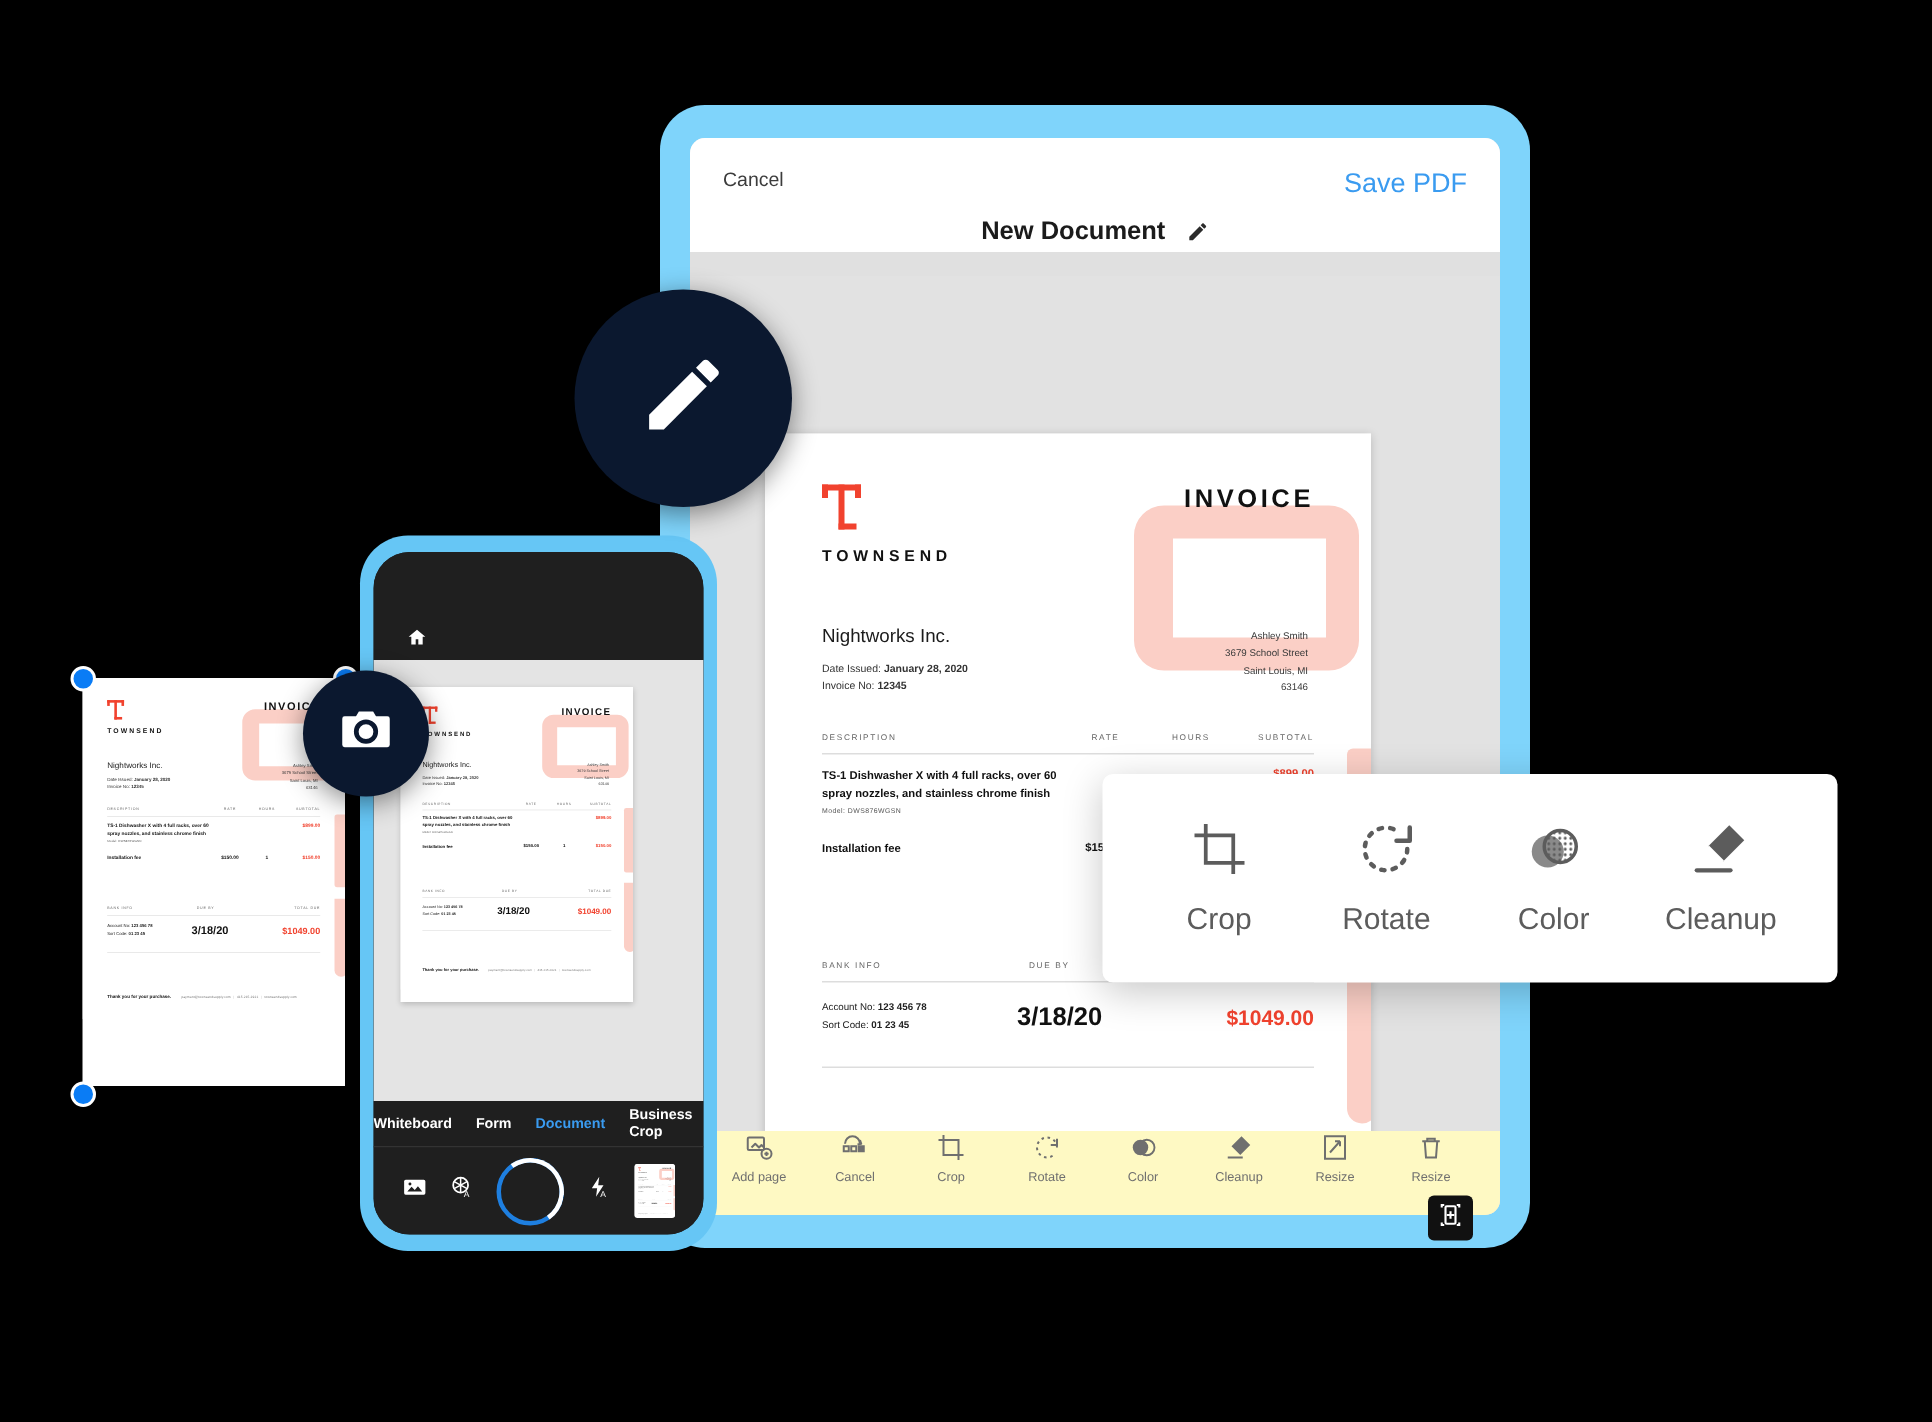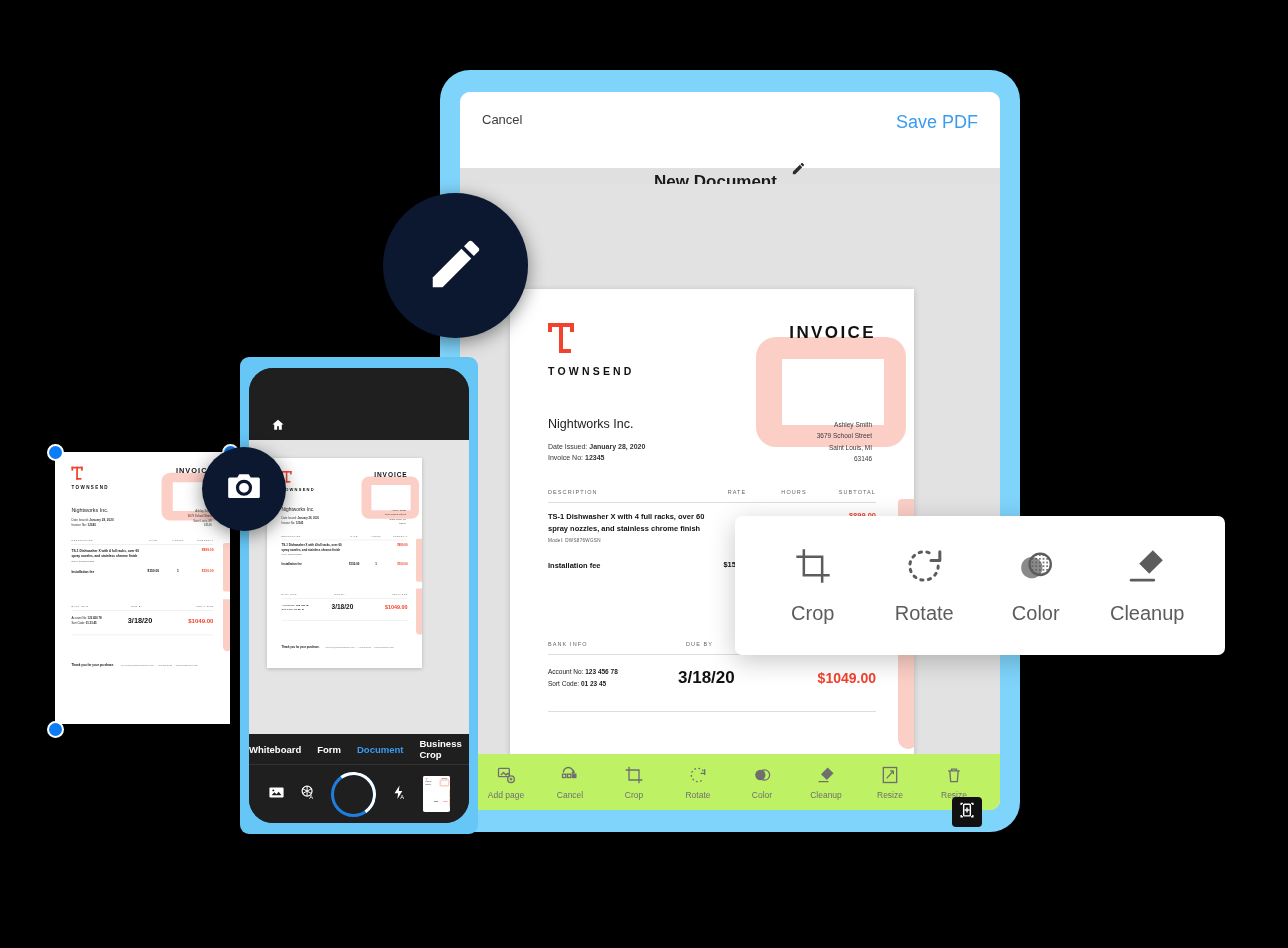--- a/index.html
+++ b/index.html
@@ -33,56 +33,56 @@
     font-size: 13px; color: #3c3c3c;
   }
   .tb-savepdf {
     position: absolute; right: 22px; top: 20px;
     font-size: 18px; color: #3a9bf0; font-weight: 500;
   }
   .tb-title-row {
     position: absolute; left: 0; right: 0; top: 52px;
     display: flex; align-items: center; justify-content: center; gap: 14px;
   }
-  .tb-title { font-size: 17px; font-weight: bold; color: #1b1b1b; margin-top: 28px; }
+  .tb-title { font-size: 17px; font-weight: bold; color: #1b1b1b; }
   .pencil-sm { width: 15px; height: 15px; }
 
   
   .tb-canvas {
     position: absolute; left: 0; top: 92px; right: 0; bottom: 0;
     background: #e2e2e2;
   }
   #doc-page {
     position: absolute; left: 50px; top: 105px;
     width: 404px; height: 525px;
     background: #ffffff;
     box-shadow: 0 1px 6px rgba(0,0,0,.18);
     overflow: hidden;
   }
   .tb-toolbar {
     position: absolute; left: 0; right: 0; bottom: 0;
-    height: 56px; background: #bef264;
-    display: flex; align-items: center; justify-content: space-around;
+    height: 56px; background: #fef9c3;
+    display: flex; align-items: flex-start; justify-content: space-around;
     padding: 0 14px;
   }
   .tool-item { display: flex; flex-direction: column; align-items: center; gap: 4px; width: 56px; }
   .tool-item .ic { height: 21px; display: flex; align-items: center; }
   .tool-item .lb { font-size: 8.5px; color: #6f6f6f; }
 
   #scan-fab {
     position: absolute; left: 952px; top: 797px;
     width: 30px; height: 30px; background: #111; border-radius: 4px;
     display: flex; align-items: center; justify-content: center;
   }
 
   
   #phone {
     position: absolute; left: 240px; top: 357px;
     width: 238px; height: 477px;
-    background: #66c6f5; border-radius: 9px;
+    background: #66c6f5; border-radius: 32px;
   }
   #phone-screen {
     position: absolute; left: 9px; top: 11px;
     width: 220px; height: 455px;
     background: #1f1f1f; border-radius: 24px; overflow: hidden;
   }
   .ph-top { height: 72px; background: #1f1f1f; position: relative; }
   .ph-home { position: absolute; left: 22px; top: 50px; }
   .ph-viewer {
     position: absolute; left: 0; right: 0; top: 72px; height: 294px;

